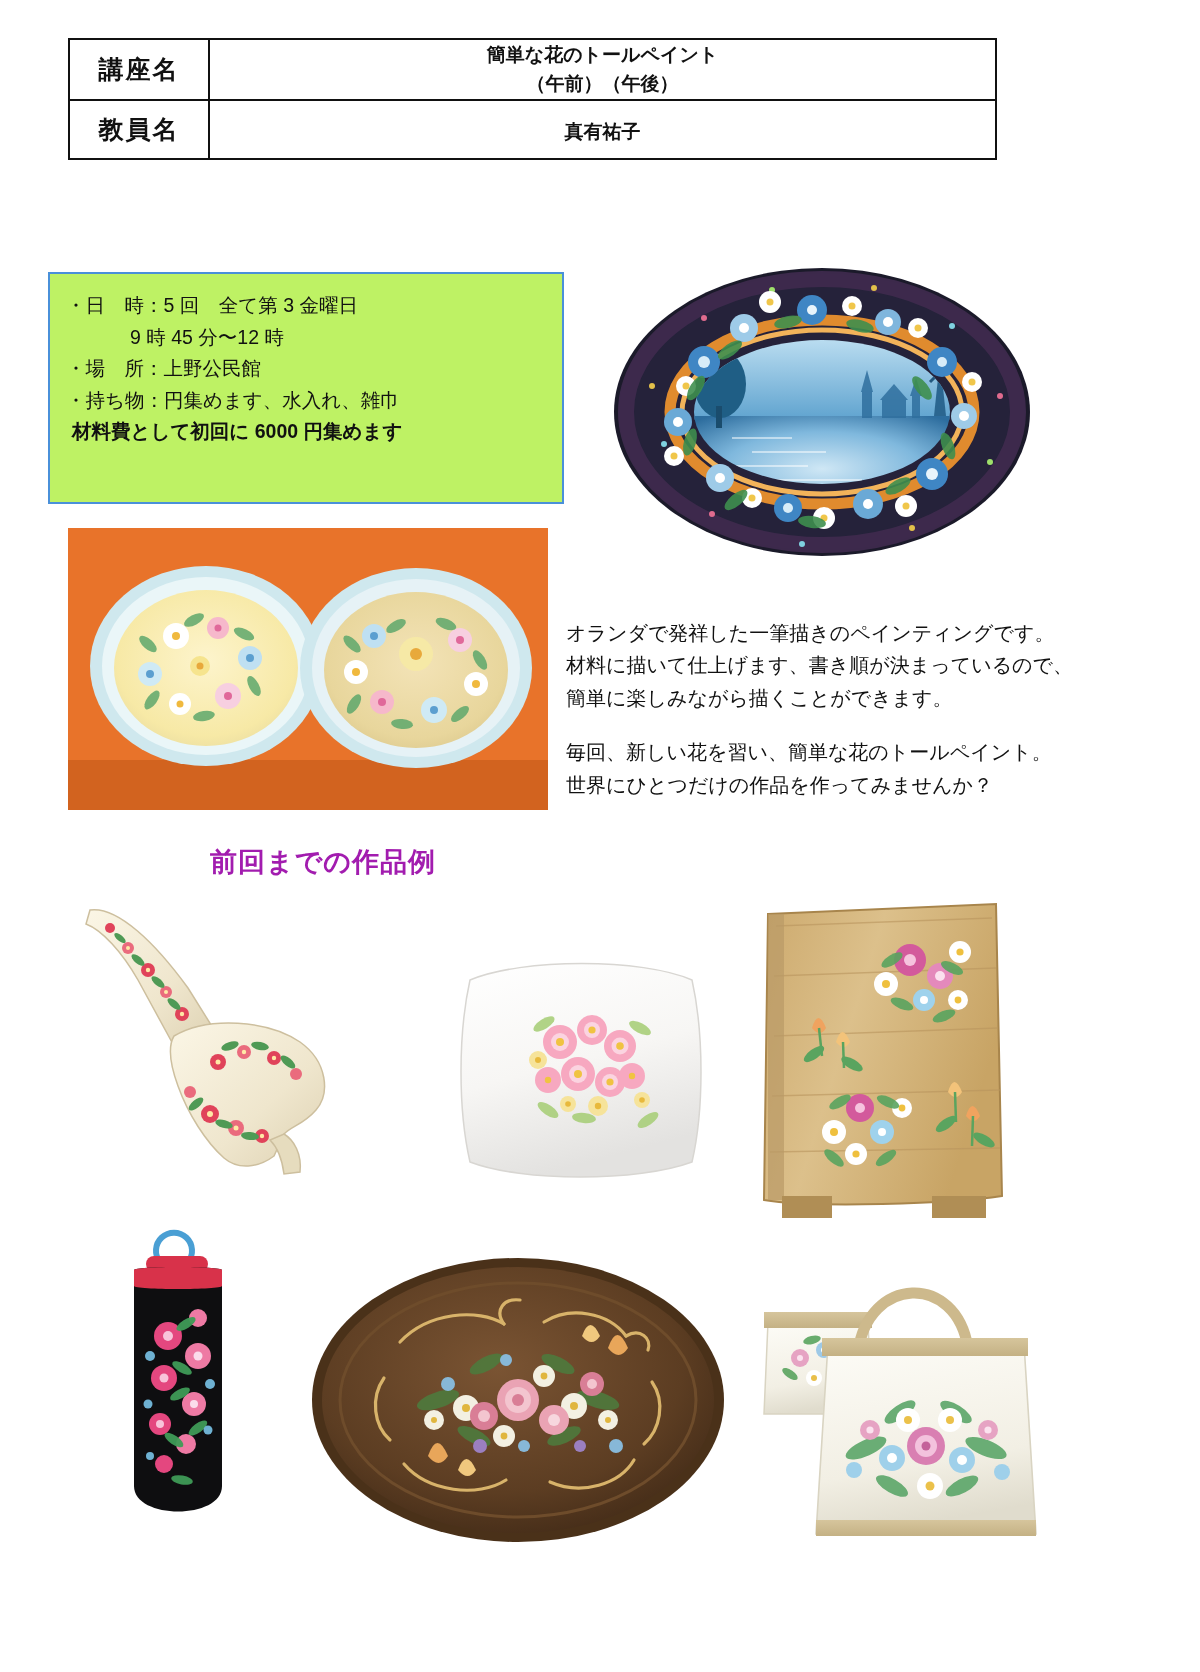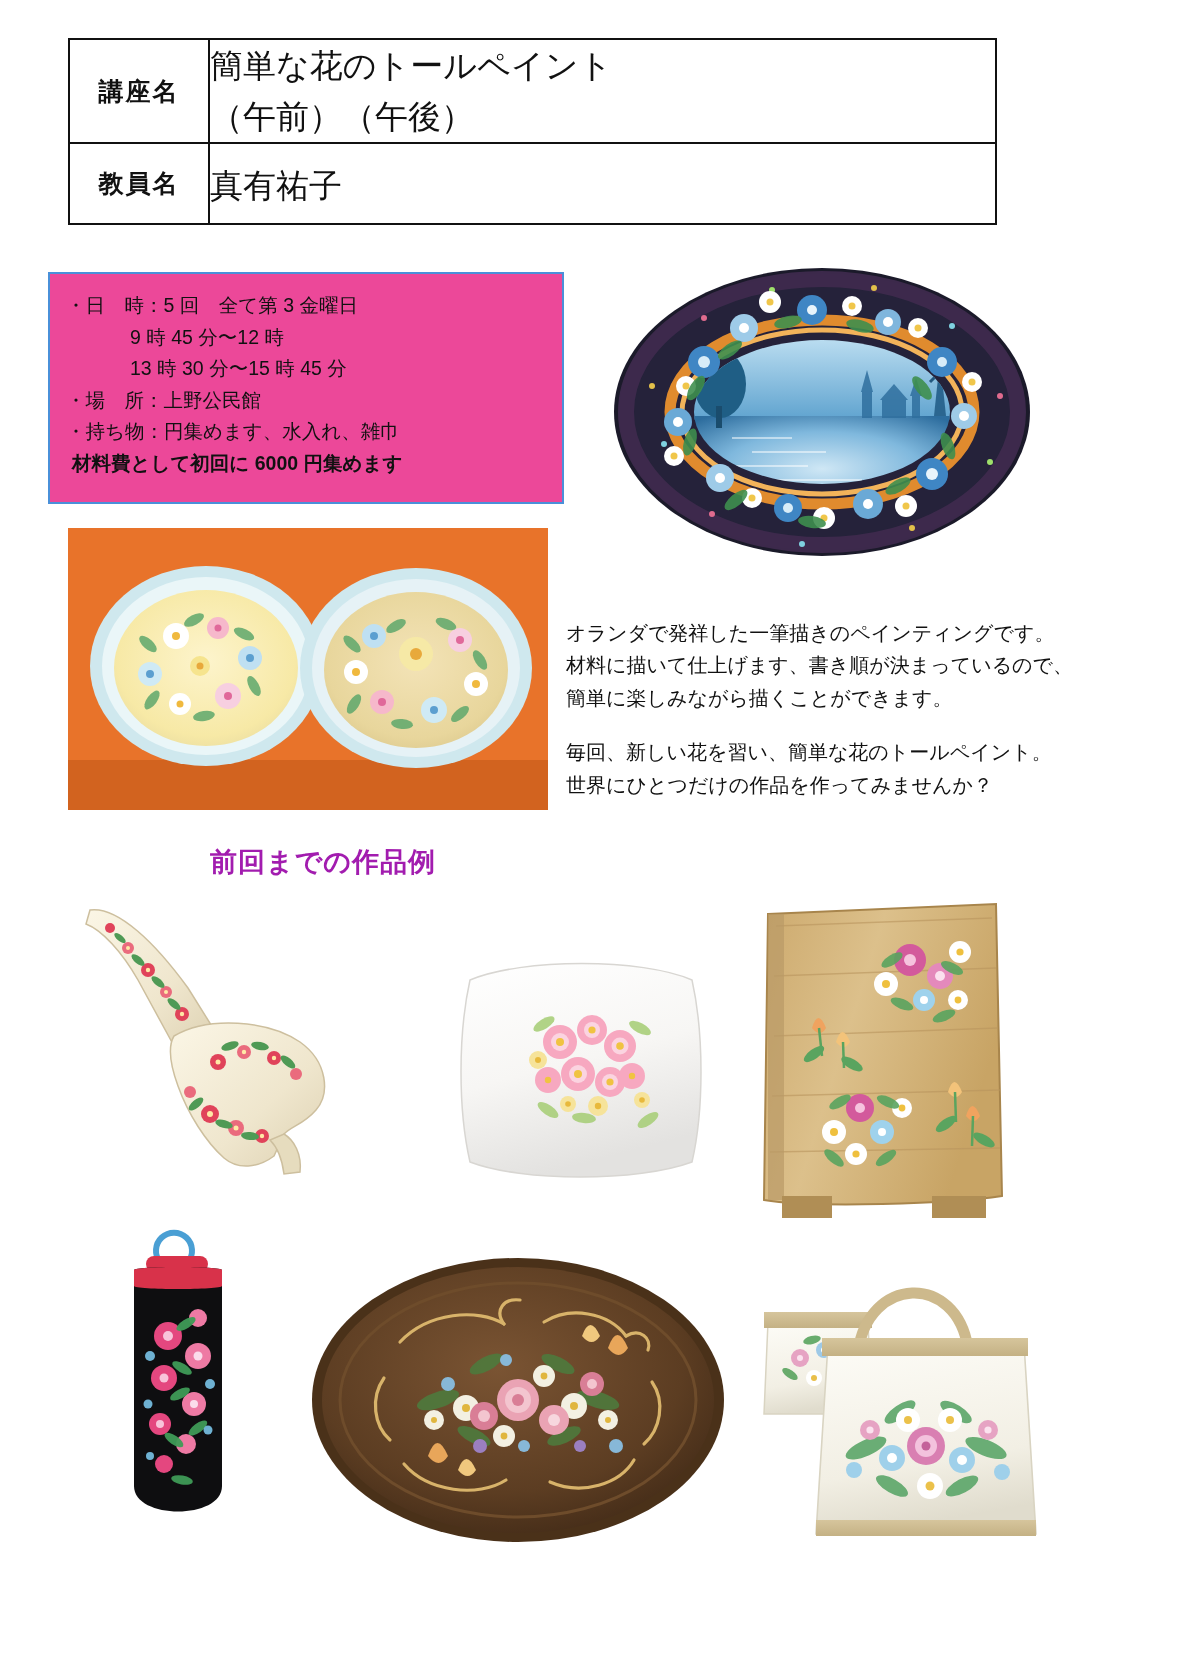--- a/index.html
+++ b/index.html
@@ -32,37 +32,38 @@
   }
   .hdr-label {
     width: 138px;
     text-align: center;
     font-size: 25px;
     letter-spacing: 2px;
     font-weight: 600;
     color: #111;
   }
   .hdr-value {
-    font-size: 33px;
-    font-weight: 400;
+    text-align: center;
+    font-size: 19px;
+    font-weight: 700;
     line-height: 1.55;
     padding: 14px 0 16px 0;
   }
   .hdr-value .line2 { display: block; }
   .hdr-row2 .hdr-value { padding: 16px 0 12px 0; }
 
   
   .info-box {
     position: absolute;
     left: 48px;
     top: 272px;
     width: 516px;
     height: 232px;
     border: 2px solid #4a90d9;
-    background: #ec4899;
+    background: #bef264;
     box-sizing: border-box;
     padding: 16px 14px 12px 16px;
   }
   .info-line {
     font-size: 19.5px;
     line-height: 1.62;
     white-space: pre;
     color: #111;
   }
   .info-line.indent1 { padding-left: 64px; }
@@ -139,21 +140,20 @@
   <tr class="hdr-row2">
     <td class="hdr-label">教員名</td>
     <td class="hdr-value">真有祐子</td>
   </tr>
 </tbody>
   </table>
 
 <div class="info-box">
   <div class="info-line">・日　時：5 回　全て第 3 金曜日</div>
   <div class="info-line indent1">9 時 45 分〜12 時</div>
-  <div class="info-line indent1">13 時 30 分〜15 時 45 分</div>
   <div class="info-line">・場　所：上野公民館</div>
   <div class="info-line">・持ち物：円集めます、水入れ、雑巾</div>
   <div class="info-line bold-ish">材料費として初回に 6000 円集めます</div>
 </div>
 
 <div class="oval-art">
   <svg width="420" height="292" viewBox="0 0 420 292">
     <defs>
       <radialGradient id="lake" cx="50%" cy="55%" r="70%">
         <stop offset="0%" stop-color="#cfe7f5"></stop>

